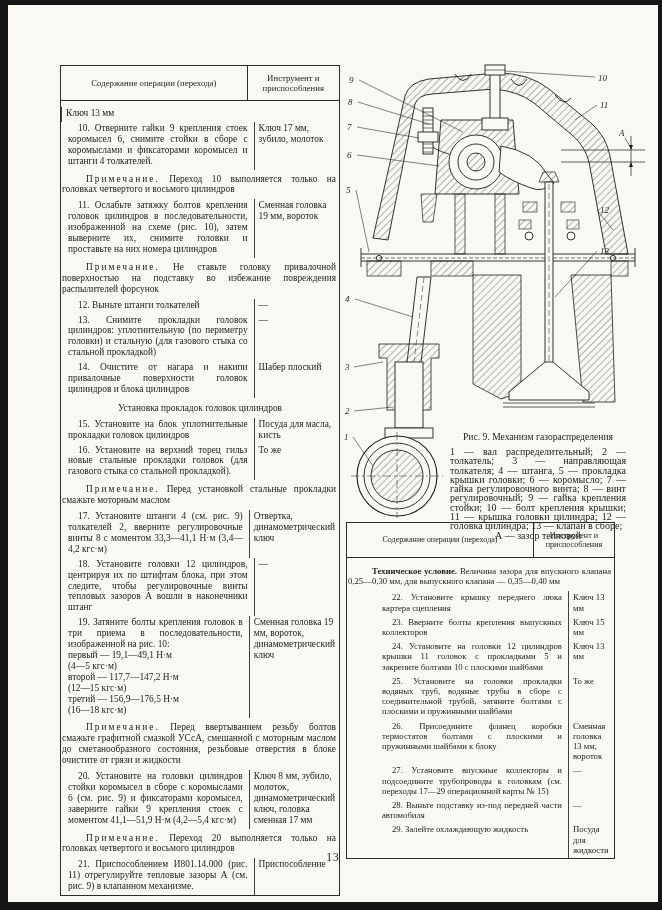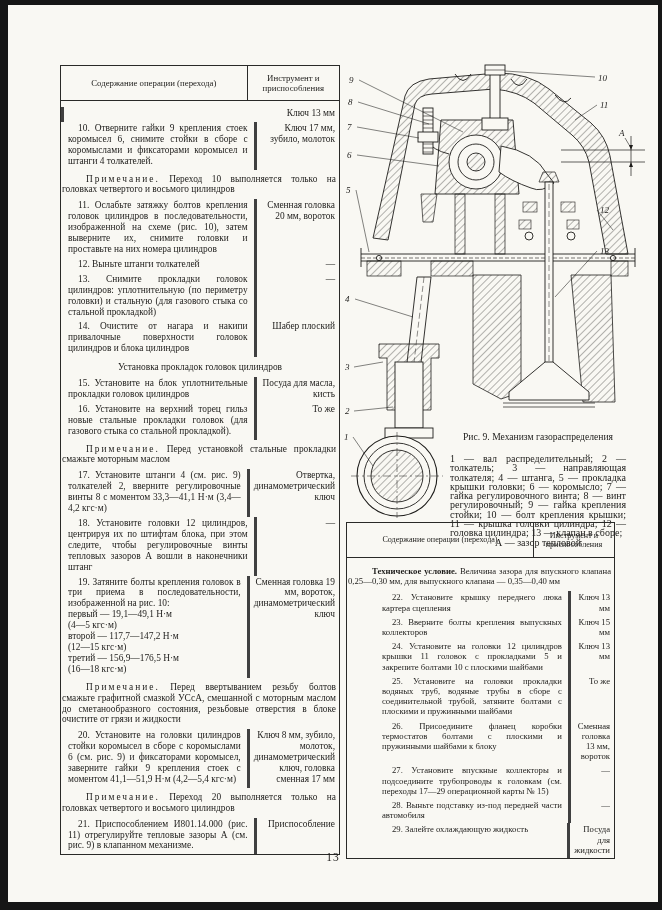--- a/index.html
+++ b/index.html
@@ -23,30 +23,30 @@
   #right-table .thead{font-size:8.1px;line-height:9.4px;}
   .hc{padding:6px 3px;display:flex;align-items:center;justify-content:center;min-height:22px;}
   .hc1{width:64.6%;}
   #right-table .hc1{width:67.4%;}
   .hc2{flex:1;border-left:1px solid #2a2a28;}
   .rows{padding-top:6px;}
   .row{margin:0;}
   .row.op{display:flex;}
   .op .c1{width:64.6%;padding:1px 6px 3px 7px;text-indent:10px;text-align:justify;white-space:pre-line;}
   #right-table .op .c1{width:67.4%;margin-left:28px;}
-  .op .c2{flex:1;border-left:3px solid #404040;padding:1px 4px 3px 4px;text-align:right;}
+  .op .c2{flex:1;border-left:1px solid #404040;padding:1px 4px 3px 4px;text-align:left;}
   .row.note{padding:4px 3px 4px 1px;text-indent:24px;text-align:justify;}
   .note .lab{letter-spacing:2px;}
   .row.tech{padding:2px 3px 5px 1px;text-indent:24px;text-align:justify;}
   .tech .lab{font-weight:bold;letter-spacing:0;}
   .row.section{text-align:center;font-weight:normal;padding:5px 2px 4px 2px;}
   
   #figure-svg{position:absolute;left:335px;top:57px;}
   .fig-caption{position:absolute;left:442px;top:426px;width:176px;}
-  .fig-title{font-size:9.6px;line-height:11px;text-align:center;margin:0 0 12px 0;}
+  .fig-title{font-size:9.6px;line-height:11px;text-align:center;margin:0 0 5px 0;}
   .fig-legend{font-size:10px;line-height:9.3px;text-align:justify;}
   .fig-legend-last{font-size:10px;line-height:9.3px;text-align:center;}
   .pageno{position:absolute;left:0;right:0;top:846px;text-align:center;font-size:11.5px;letter-spacing:1px;}
   svg text{font-family:"Liberation Serif", serif;font-style:italic;font-size:9px;fill:#1e1d1b;}
 </style>
 </head>
 <body>
 
 <div class="page">
 
@@ -59,22 +59,23 @@
         <div class="row op">
           <div class="cell c2">Ключ 13 мм</div>
         </div>
         <div class="row op">
           <div class="cell c1">10. Отверните гайки 9 крепления стоек коромысел 6, снимите стойки в сборе с коромыслами и фиксаторами коромысел и штанги 4 толкателей.</div>
           <div class="cell c2">Ключ 17 мм, зубило, молоток</div>
         </div>
         <div class="row note"><span class="lab">Примечание.</span> Переход 10 выполняется только на головках четвертого и восьмого цилиндров</div>
         <div class="row op">
           <div class="cell c1">11. Ослабьте затяжку болтов крепления головок цилиндров в последовательности, изображенной на схеме (рис. 10), затем выверните их, снимите головки и проставьте на них номера цилиндров</div>
-          <div class="cell c2">Сменная головка 20 мм, вороток</div>
-        </div>
+          <div class="cell c2">Сменная головка 19 мм, вороток</div>
+        </div>
+        <div class="row note"><span class="lab">Примечание.</span> Не ставьте головку привалочной поверхностью на подставку во избежание повреждения распылителей форсунок</div>
         <div class="row op">
           <div class="cell c1">12. Выньте штанги толкателей</div>
           <div class="cell c2">—</div>
         </div>
         <div class="row op">
           <div class="cell c1">13. Снимите прокладки головок цилиндров: уплотнительную (по периметру головки) и стальную (для газового стыка со стальной прокладкой)</div>
           <div class="cell c2">—</div>
         </div>
         <div class="row op">
           <div class="cell c1">14. Очистите от нагара и накипи привалочные поверхности головок цилиндров и блока цилиндров</div>

